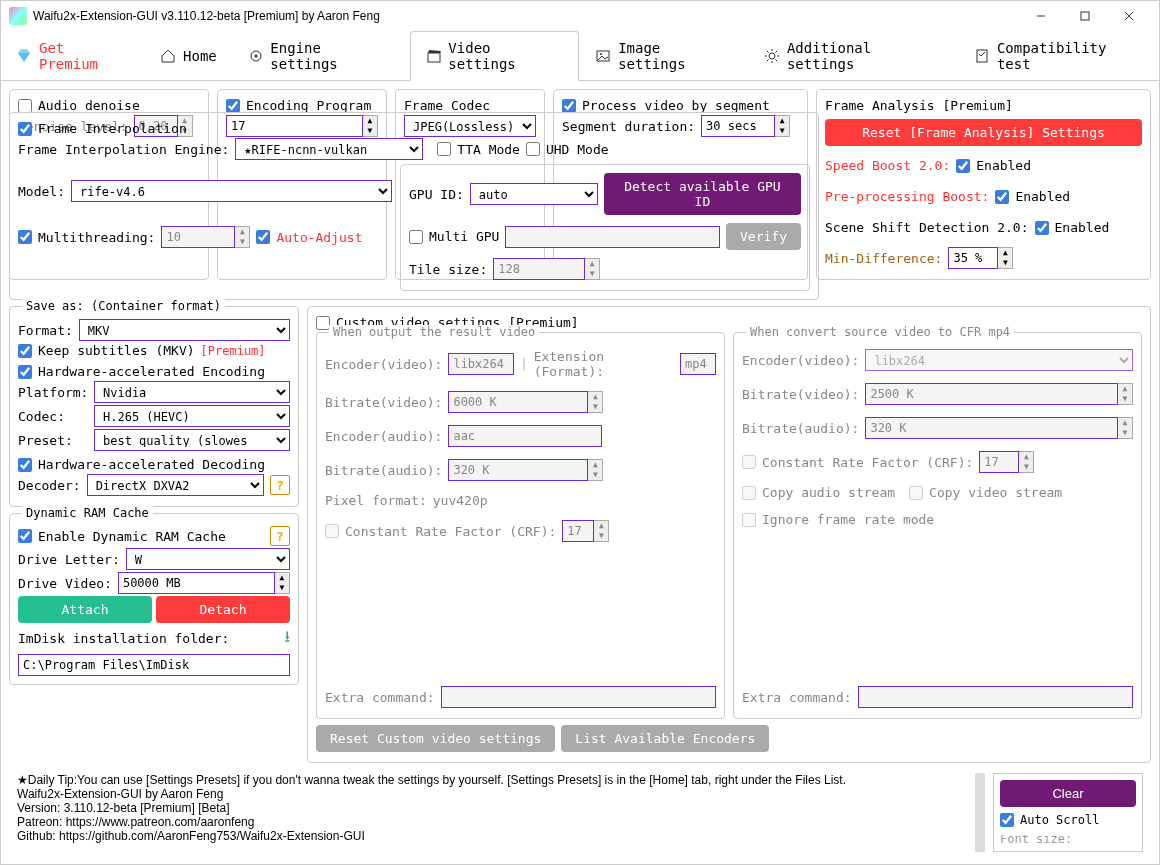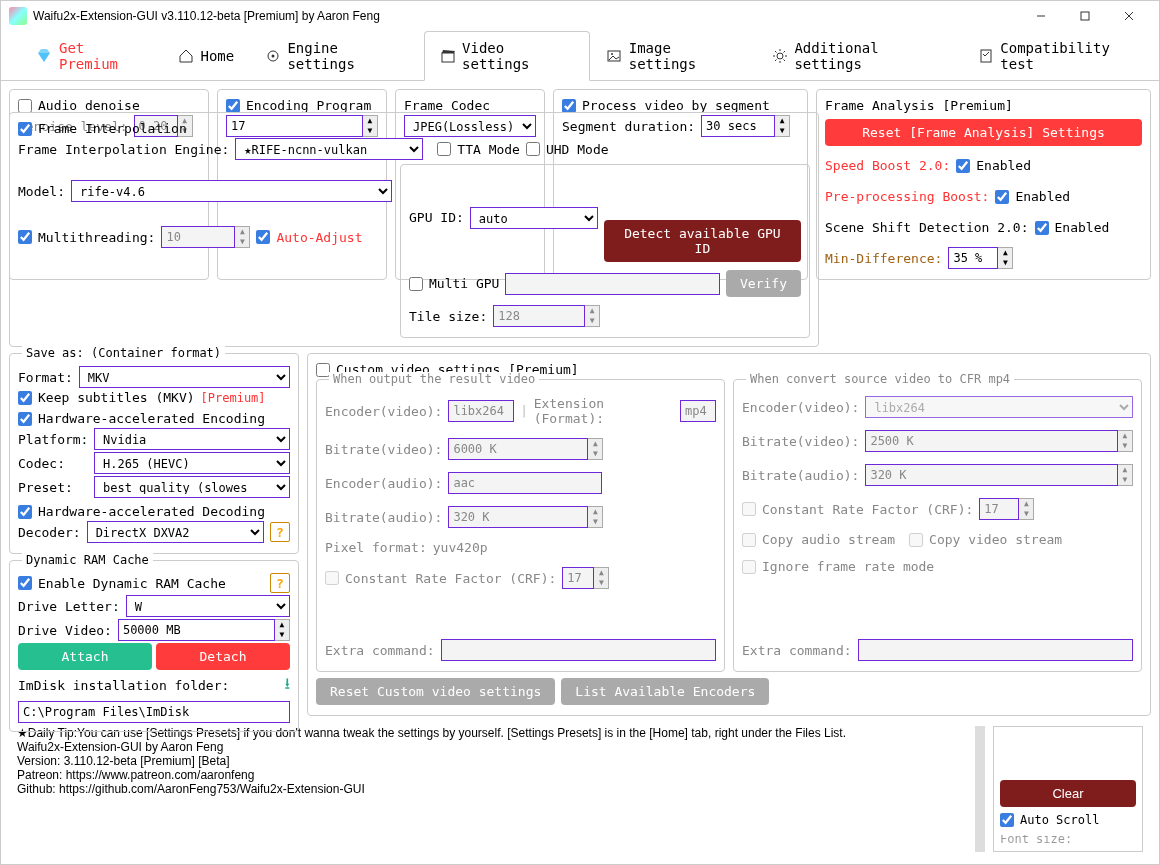--- a/index.html
+++ b/index.html
@@ -2,40 +2,40 @@
 <html><head>
 <meta charset="utf-8">
 <style>
 * { box-sizing: border-box; }
 body { margin:0; font-family: Consolas, monospace; font-size:12px; background:#fff; color:#000; }
 .window { width:1160px; height:865px; border:1px solid #ccc; display:flex; flex-direction:column; overflow:hidden; }
 .titlebar { height:30px; display:flex; align-items:center; padding:0 8px; font-family:"Segoe UI",sans-serif; font-size:12px; }
 .title-icon { width:18px; height:18px; margin-right:6px; background:linear-gradient(135deg,#f8a,#8ff,#8f8); border-radius:3px; }
 .win-controls { margin-left:auto; display:flex; }
 .win-btn { width:44px; height:28px; display:flex; align-items:center; justify-content:center; font-size:14px; }
-.tabs { display:flex; border-bottom:1px solid #ccc; padding-left:20px; gap:2px; }
+.tabs { display:flex; border-bottom:1px solid #ccc; padding-left:0; gap:2px; }
 .tab { padding:8px 14px; display:flex; align-items:center; gap:6px; font-size:14px; border-top-left-radius:4px; border-top-right-radius:4px; }
 .tab.active { background:#fff; border:1px solid #ccc; border-bottom:1px solid #fff; margin-bottom:-1px; }
 .tab .icn { width:18px; height:18px; display:inline-flex; align-items:center; justify-content:center; }
 .red { color:#ff3333; }
 .content { flex:1; padding:8px; display:flex; flex-direction:column; gap:6px; overflow:hidden; }
 .group { border:1px solid #ccc; border-radius:4px; padding:6px 8px 8px; position:relative; }
 .group > .legend { position:absolute; top:-8px; left:12px; background:#fff; padding:0 4px; font-size:12px; }
 .row { display:flex; align-items:center; gap:6px; margin:2px 0; flex-wrap:nowrap; }
 .lab { font-size:13px; }
 input[type=text], select, input[type=number] { font-family:inherit; font-size:12px; padding:3px 4px; border:1px solid #6d28d9; background:#fff; height:22px; }
 select { height:22px; }
 .spin { position:relative; display:inline-flex; align-items:center; }
 .spin .sb { display:flex; flex-direction:column; border:1px solid #aaa; border-left:none; height:22px; }
 .spin .sb span { width:14px; height:10px; display:flex; align-items:center; justify-content:center; font-size:8px; line-height:1; background:#eee; }
 .disabled, .disabled * { color:#888; }
 input[disabled], select[disabled] { background:#f4f4f4; color:#888; }
 .btn { padding:6px 14px; border:none; border-radius:4px; font-family:inherit; font-size:13px; cursor:pointer; }
 .btn-red { background:#ff3b3b; color:#fff; }
-.btn-blue { background:#7f1d1d; color:#fff;margin-top:47px; }
+.btn-blue { background:#701a75; color:#fff; }
 .btn-grey { background:#aaa; color:#fff; }
 .btn-teal { background:#26c090; color:#fff; }
 .help { display:inline-flex; border:1px solid #c80; color:#ffa500; font-weight:bold; width:20px; height:20px; align-items:center; justify-content:center; border-radius:2px; font-size:13px; }
 .chk { width:14px; height:14px; accent-color:#3a7de0; vertical-align:middle; margin:0; }
 .top-grid { display:flex; gap:8px; }
 .top-grid .group { flex-shrink:0; }
 .middle { display:flex; gap:8px; flex:1; min-height:0; }
 .left-col { width:290px; display:flex; flex-direction:column; gap:6px; }
 .right-area { flex:1; display:flex; flex-direction:column; gap:8px; }
 .two-groups { display:flex; gap:8px; flex:1; }

